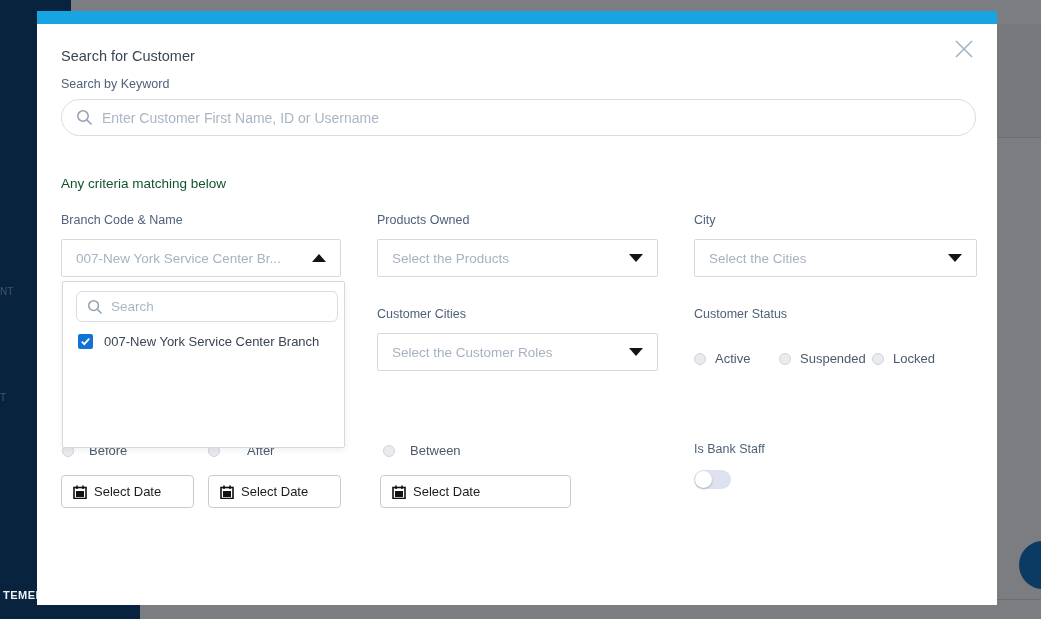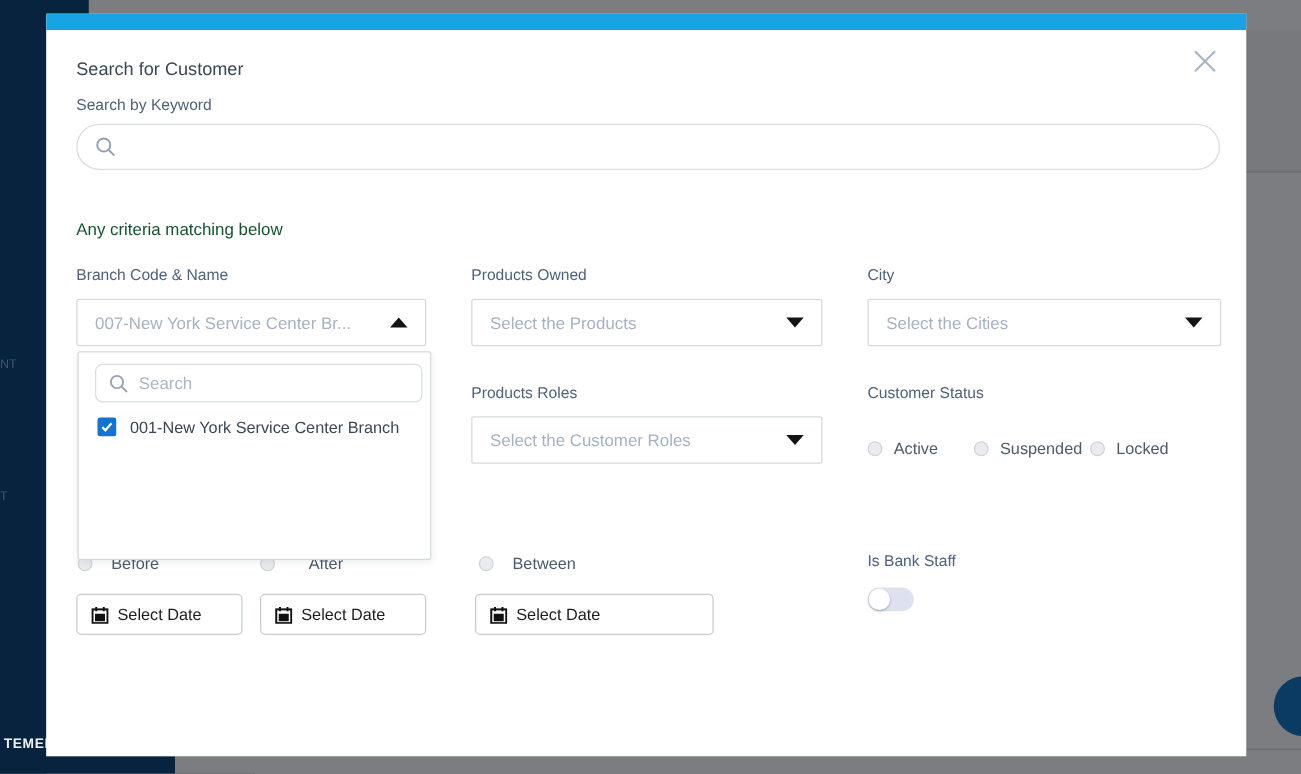--- a/index.html
+++ b/index.html
@@ -89,37 +89,38 @@
       </svg>
     </div>
 
     <div class="field-label" style="left:24px;top:66px;">Search by Keyword</div>
 
     <div class="search-pill">
       <svg width="17" height="17" viewBox="0 0 17 17">
         <circle cx="7" cy="7" r="5.2" fill="none" stroke="#94a3b4" stroke-width="1.6"></circle>
         <line x1="11" y1="11" x2="15.5" y2="15.5" stroke="#94a3b4" stroke-width="1.6"></line>
       </svg>
+      <span class="ph">Enter Customer First Name, ID or Username</span>
     </div>
 
     <div class="heading">Any criteria matching below</div>
 
     <div class="field-label" style="left:24px;top:202px;">Branch Code &amp; Name</div>
     <div class="select-box" style="left:24px;top:228px;width:280px;">
       <span class="ph">007-New York Service Center Br...</span>
       <span class="tri-up"></span>
     </div>
 
     <div class="field-label" style="left:340px;top:202px;">Products Owned</div>
     <div class="select-box" style="left:340px;top:228px;width:281px;">
       <span class="ph">Select the Products</span>
       <span class="tri-down"></span>
     </div>
 
-    <div class="field-label" style="left:340px;top:296px;">Products Roles</div>
+    <div class="field-label" style="left:340px;top:296px;">Customer Cities</div>
     <div class="select-box" style="left:340px;top:322px;width:281px;">
       <span class="ph">Select the Customer Roles</span>
       <span class="tri-down"></span>
     </div>
 
     <div class="field-label" style="left:657px;top:202px;">City</div>
     <div class="select-box" style="left:657px;top:228px;width:283px;">
       <span class="ph">Select the Cities</span>
       <span class="tri-down"></span>
     </div>
@@ -191,19 +192,19 @@
           <line x1="11" y1="11" x2="15.5" y2="15.5" stroke="#94a3b4" stroke-width="1.6"></line>
         </svg>
         <span class="ph">Search</span>
       </div>
       <div class="dd-option">
         <span class="checkbox">
           <svg width="11" height="11" viewBox="0 0 11 11">
             <polyline points="1.8,5.6 4.3,8.2 9.2,2.6" fill="none" stroke="#fff" stroke-width="1.8"></polyline>
           </svg>
         </span>
-        <span class="opt-label">001-New York Service Center Branch</span>
+        <span class="opt-label">007-New York Service Center Branch</span>
       </div>
     </div>
 
   </div>
 
 </div>
 
 </body></html>

